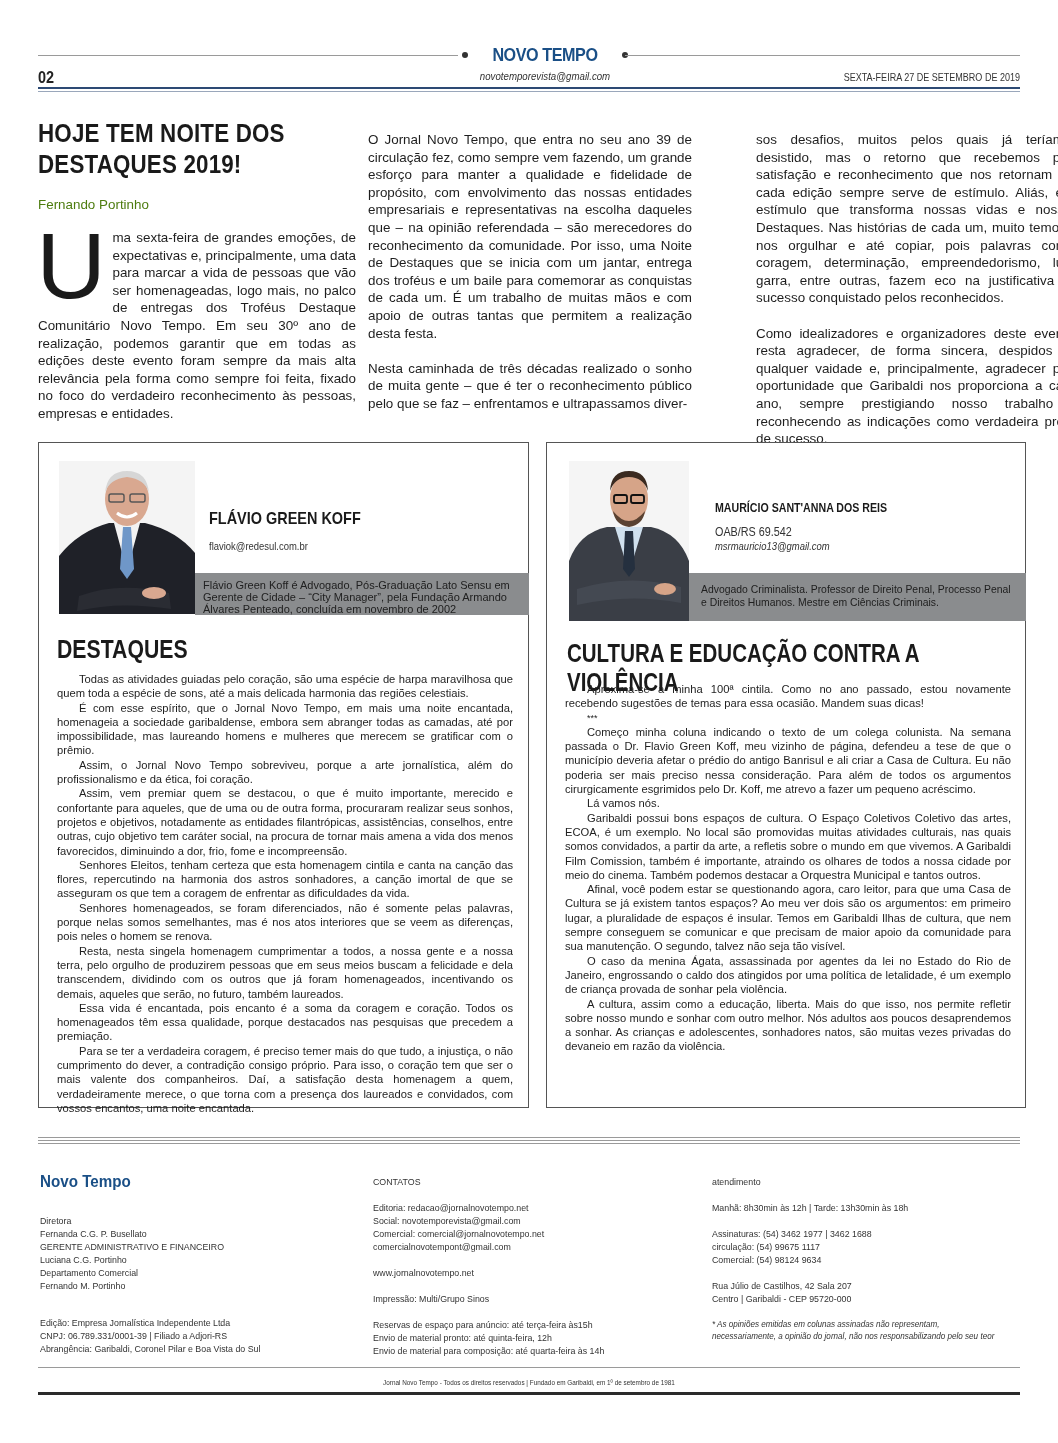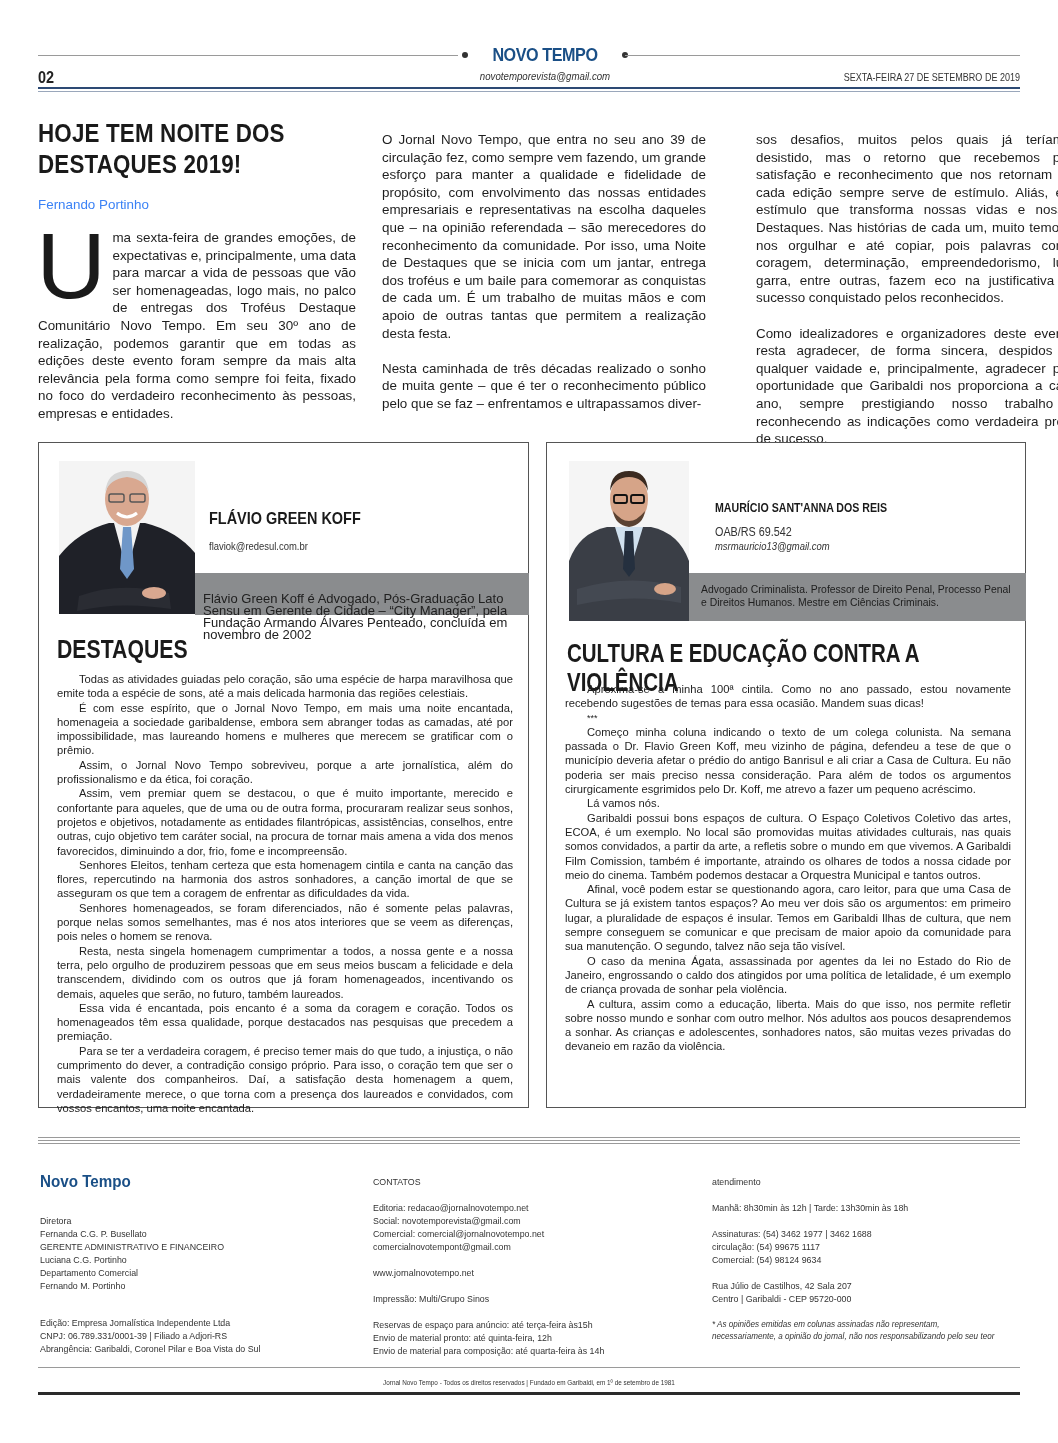--- a/index.html
+++ b/index.html
@@ -15,31 +15,31 @@
   .hdr-page { position: absolute; top: 68px; left: 38px; font-weight: bold; font-size: 17px; color: #222; transform: scaleX(0.85); transform-origin: left; }
   .hdr-email { position: absolute; top: 70px; left: 430px; width: 230px; text-align: center; font-style: italic; font-size: 11px; color: #333; transform: scaleX(0.88); }
   .hdr-date { position: absolute; top: 71px; right: 38px; font-size: 11px; color: #333; transform: scaleX(0.82); transform-origin: right; }
   .hdr-rule1 { position: absolute; top: 87px; left: 38px; width: 982px; height: 2px; background: #2d4a74; }
   .hdr-rule2 { position: absolute; top: 91px; left: 38px; width: 982px; height: 1px; background: #9aa7bb; }
 
   
   .lead-col { position: absolute; top: 120px; width: 318px; font-size: 13.4px; line-height: 17.6px; text-align: justify; color: #1e1e1e; }
   .lead-col p { margin-bottom: 17.6px; }
   .lead-title { position: absolute; top: 118px; left: 38px; width: 320px; font-weight: bold; font-size: 26px; line-height: 31px; color: #1a1a1a; transform: scaleX(0.86); transform-origin: left; letter-spacing: 0.2px; }
-  .lead-author { position: absolute; top: 197px; left: 38px; font-size: 13.4px; color: #3b82f6; }
+  .lead-author { position: absolute; top: 197px; left: 38px; font-size: 13.4px; color: #4d7c0f; }
   .lead-body { position: absolute; top: 229px; left: 38px; width: 318px; font-size: 13.4px; line-height: 17.6px; text-align: justify; }
   .dropcap { float: left; font-size: 92px; line-height: 70px; height: 70px; margin-right: 8px; margin-top: 2px; font-weight: normal; color: #1a1a1a; transform: scaleX(1.05); }
 
   
   .col-box { position: absolute; top: 442px; height: 666px; border: 1px solid #555; }
   .col-box.left { left: 38px; width: 491px; }
   .col-box.right { left: 546px; width: 480px; }
 
   .photo { position: absolute; overflow: hidden; }
-  .band { position: absolute; background: #8a8c8e; color: #202020; font-size: 13px; line-height: 12px; padding: 20px 8px; }
+  .band { position: absolute; background: #8a8c8e; color: #202020; font-size: 11px; line-height: 12px; padding: 6px 8px; }
   .col-name { position: absolute; font-weight: bold; color: #1a1a1a; transform-origin: left; }
   .col-email { position: absolute; font-size: 10.5px; color: #333; transform-origin: left; transform: scaleX(0.9); }
   .col-title { position: absolute; font-weight: bold; color: #1a1a1a; transform-origin: left; }
   .col-text { position: absolute; font-size: 11.2px; line-height: 14.3px; text-align: justify; color: #1e1e1e; }
   .col-text p { text-indent: 22px; }
 
   
   .ftr-rule { position: absolute; left: 38px; width: 982px; height: 1px; background: #9a9a9a; }
   .ftr-brand { position: absolute; top: 1172px; left: 40px; font-weight: bold; font-size: 16.5px; color: #1a4f86; transform: scaleX(0.92); transform-origin: left; }
   .ftr-block { position: absolute; font-size: 9.8px; line-height: 13px; color: #333; transform: scaleX(0.9); transform-origin: left; }
@@ -63,21 +63,21 @@
 <div class="hdr-date">SEXTA-FEIRA 27 DE SETEMBRO DE 2019</div>
 <div class="hdr-rule1"></div>
 <div class="hdr-rule2"></div>
 
 <h1 class="lead-title">HOJE TEM NOITE DOS DESTAQUES 2019!</h1>
 <div class="lead-author">Fernando Portinho</div>
 <div class="lead-body">
   <span class="dropcap">U</span>
   <p>ma sexta-feira de grandes emoções, de expectativas e, principalmente, uma data para marcar a vida de pessoas que vão ser homenageadas, logo mais, no palco de entregas dos Troféus Destaque Comunitário Novo Tempo. Em seu 30º ano de realização, podemos garantir que em todas as edições deste evento foram sempre da mais alta relevância pela forma como sempre foi feita, fixado no foco do verdadeiro reconhecimento às pessoas, empresas e entidades.</p>
 </div>
-<div class="lead-col" style="left:382px; top:131px; width:324px;">
+<div class="lead-col" style="left:368px; top:131px; width:324px;">
   <p>O Jornal Novo Tempo, que entra no seu ano 39 de circulação fez, como sempre vem fazendo, um grande esforço para manter a qualidade e fidelidade de propósito, com envolvimento das nossas entidades empresariais e representativas na escolha daqueles que – na opinião referendada – são merecedores do reconhecimento da comunidade. Por isso, uma Noite de Destaques que se inicia com um jantar, entrega dos troféus e um baile para comemorar as conquistas de cada um. É um trabalho de muitas mãos e com apoio de outras tantas que permitem a realização desta festa.</p>
   <p id="lp2" style="height:53px; overflow:hidden;">Nesta caminhada de três décadas realizado o sonho de muita gente – que é ter o reconhecimento público pelo que se faz – enfrentamos e ultrapassamos diver-</p>
 </div>
 <div class="lead-col" style="left:712px; top:131px; width:322px;margin-left:44px;">
   <p id="lp2b">sos desafios, muitos pelos quais já teríamos desistido, mas o retorno que recebemos pela satisfação e reconhecimento que nos retornam em cada edição sempre serve de estímulo. Aliás, é o estímulo que transforma nossas vidas e nossos Destaques. Nas histórias de cada um, muito temos a nos orgulhar e até copiar, pois palavras como: coragem, determinação, empreendedorismo, luta, garra, entre outras, fazem eco na justificativa do sucesso conquistado pelos reconhecidos.</p>
   <p>Como idealizadores e organizadores deste evento, resta agradecer, de forma sincera, despidos de qualquer vaidade e, principalmente, agradecer pela oportunidade que Garibaldi nos proporciona a cada ano, sempre prestigiando nosso trabalho e reconhecendo as indicações como verdadeira prova de sucesso.</p>
 </div>
 
 <div class="col-box left">
   <div class="photo" style="left:20px; top:18px; width:136px; height:153px;">
@@ -94,21 +94,21 @@
       <path d="M20 135 Q60 120 110 132 L112 148 Q60 140 18 150 Z" fill="#2a2c33"></path>
       <ellipse cx="95" cy="132" rx="12" ry="6" fill="#d9a890"></ellipse>
     </svg>
   </div>
   <div class="band" style="left:156px; top:130px; width:334px; height:42px;">Flávio Green Koff é Advogado, Pós-Graduação Lato Sensu em Gerente de Cidade – “City Manager”, pela Fundação Armando Álvares Penteado, concluída em novembro de 2002</div>
   <div class="band" style="left:20px; top:130px; width:0; height:42px; padding:0;"></div>
   <div class="col-name" style="left:170px; top:66px; font-size:17px; transform:scaleX(0.85);">FLÁVIO GREEN KOFF</div>
   <a class="col-email" style="left:170px; top:97px;">flaviok@redesul.com.br</a>
   <h2 class="col-title" style="left:18px; top:192px; font-size:25px; transform:scaleX(0.85);">DESTAQUES</h2>
   <div class="col-text" style="left:18px; top:229px; width:456px;">
-    <p>Todas as atividades guiadas pelo coração, são uma espécie de harpa maravilhosa que emite toda a espécie de sons, até a mais delicada harmonia das regiões celestiais.</p>
+    <p>Todas as atividades guiadas pelo coração, são uma espécie de harpa maravilhosa que quem toda a espécie de sons, até a mais delicada harmonia das regiões celestiais.</p>
     <p>É com esse espírito, que o Jornal Novo Tempo, em mais uma noite encantada, homenageia a sociedade garibaldense, embora sem abranger todas as camadas, até por impossibilidade, mas laureando homens e mulheres que merecem se gratificar com o prêmio.</p>
     <p>Assim, o Jornal Novo Tempo sobreviveu, porque a arte jornalística, além do profissionalismo e da ética, foi coração.</p>
     <p>Assim, vem premiar quem se destacou, o que é muito importante, merecido e confortante para aqueles, que de uma ou de outra forma, procuraram realizar seus sonhos, projetos e objetivos, notadamente as entidades filantrópicas, assistências, conselhos, entre outras, cujo objetivo tem caráter social, na procura de tornar mais amena a vida dos menos favorecidos, diminuindo a dor, frio, fome e incompreensão.</p>
     <p>Senhores Eleitos, tenham certeza que esta homenagem cintila e canta na canção das flores, repercutindo na harmonia dos astros sonhadores, a canção imortal de que se asseguram os que tem a coragem de enfrentar as dificuldades da vida.</p>
     <p>Senhores homenageados, se foram diferenciados, não é somente pelas palavras, porque nelas somos semelhantes, mas é nos atos interiores que se veem as diferenças, pois neles o homem se renova.</p>
     <p>Resta, nesta singela homenagem cumprimentar a todos, a nossa gente e a nossa terra, pelo orgulho de produzirem pessoas que em seus meios buscam a felicidade e dela transcendem, dividindo com os outros que já foram homenageados, incentivando os demais, aqueles que serão, no futuro, também laureados.</p>
     <p>Essa vida é encantada, pois encanto é a soma da coragem e coração. Todos os homenageados têm essa qualidade, porque destacados nas pesquisas que precedem a premiação.</p>
     <p>Para se ter a verdadeira coragem, é preciso temer mais do que tudo, a injustiça, o não cumprimento do dever, a contradição consigo próprio. Para isso, o coração tem que ser o mais valente dos companheiros. Daí, a satisfação desta homenagem a quem, verdadeiramente merece, o que torna com a presença dos laureados e convidados, com vossos encantos, uma noite encantada.</p>
   </div>
 </div>

